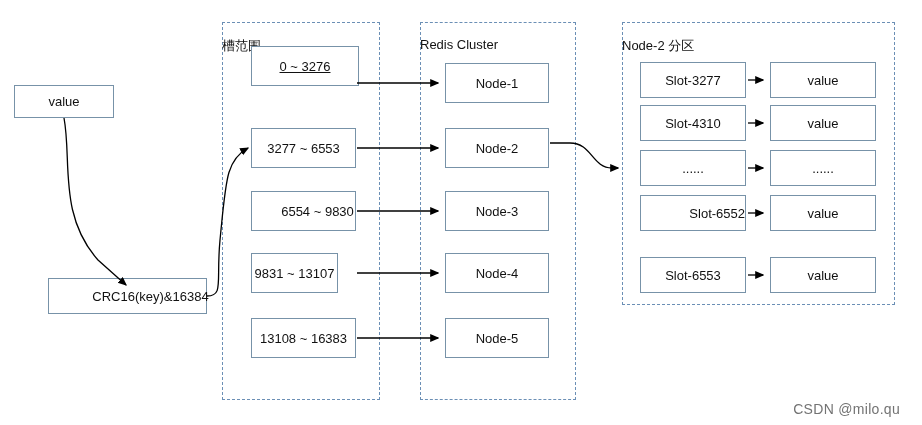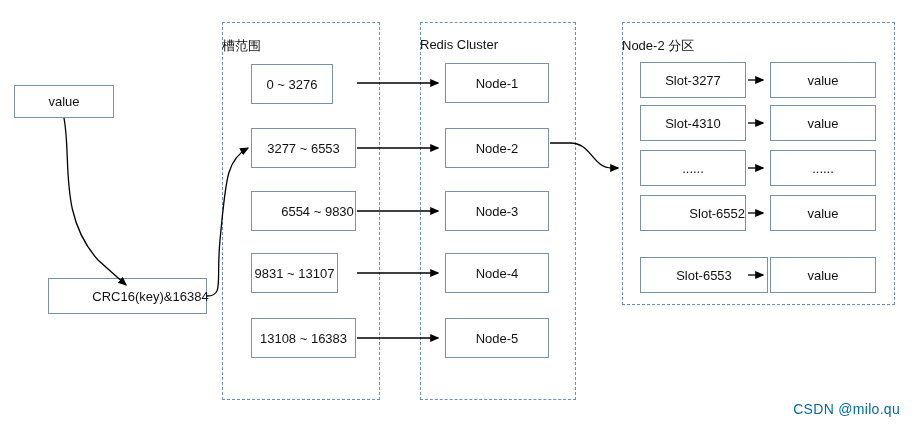--- a/index.html
+++ b/index.html
@@ -46,21 +46,21 @@
     left: 0;
     top: 0;
     width: 922px;
     height: 425px;
     pointer-events: none;
   }
   .watermark {
     position: absolute;
     right: 22px;
     bottom: 8px;
-    color: #0369a1;
+    color: #737373;
     font-size: 14px;
     white-space: nowrap;
     letter-spacing: 0.3px;
   }
 </style>
 </head>
 <body>
 
 <div id="canvas">
 
@@ -70,21 +70,21 @@
 
   <div class="box" style="left:48px; top:278px; width:159px; height:36px;padding-left:46px;">
     <span>CRC16(key)&amp;16384</span>
   </div>
 
   <div class="panel" style="left:222px; top:22px; width:158px; height:378px;"></div>
   <div class="panel-title" style="left:222px; top:37px; width:158px;">
     <span>槽范围</span>
   </div>
 
-  <div class="box" style="left:251px; top:64px; width:82px; height:40px;">
+  <div class="box" style="left:251px; top:46px; width:108px; height:40px;text-decoration:underline;">
     <span>0 ~ 3276</span>
   </div>
   <div class="box" style="left:251px; top:128px; width:105px; height:40px;">
     <span>3277 ~ 6553</span>
   </div>
   <div class="box" style="left:251px; top:191px; width:105px; height:40px;padding-left:28px;">
     <span>6554 ~ 9830</span>
   </div>
   <div class="box" style="left:251px; top:253px; width:87px; height:40px;text-align:right;">
     <span>9831 ~ 13107</span>
@@ -140,21 +140,21 @@
     <span>......</span>
   </div>
 
   <div class="box" style="left:640px; top:195px; width:106px; height:36px;justify-content:flex-end;">
     <span>Slot-6552</span>
   </div>
   <div class="box" style="left:770px; top:195px; width:106px; height:36px;">
     <span>value</span>
   </div>
 
-  <div class="box" style="left:640px; top:257px; width:128px; height:36px;">
+  <div class="box" style="left:640px; top:257px; width:106px; height:36px;">
     <span>Slot-6553</span>
   </div>
   <div class="box" style="left:770px; top:257px; width:106px; height:36px;">
     <span>value</span>
   </div>
 
   <svg class="svg-layer" viewBox="0 0 922 425" xmlns="http://www.w3.org/2000/svg">
     <defs>
       <marker id="arrowhead" markerWidth="7" markerHeight="7" refX="6" refY="3" orient="auto" markerUnits="strokeWidth">
         <path d="M0,0 L7,3 L0,6 z" fill="#000000"></path>

